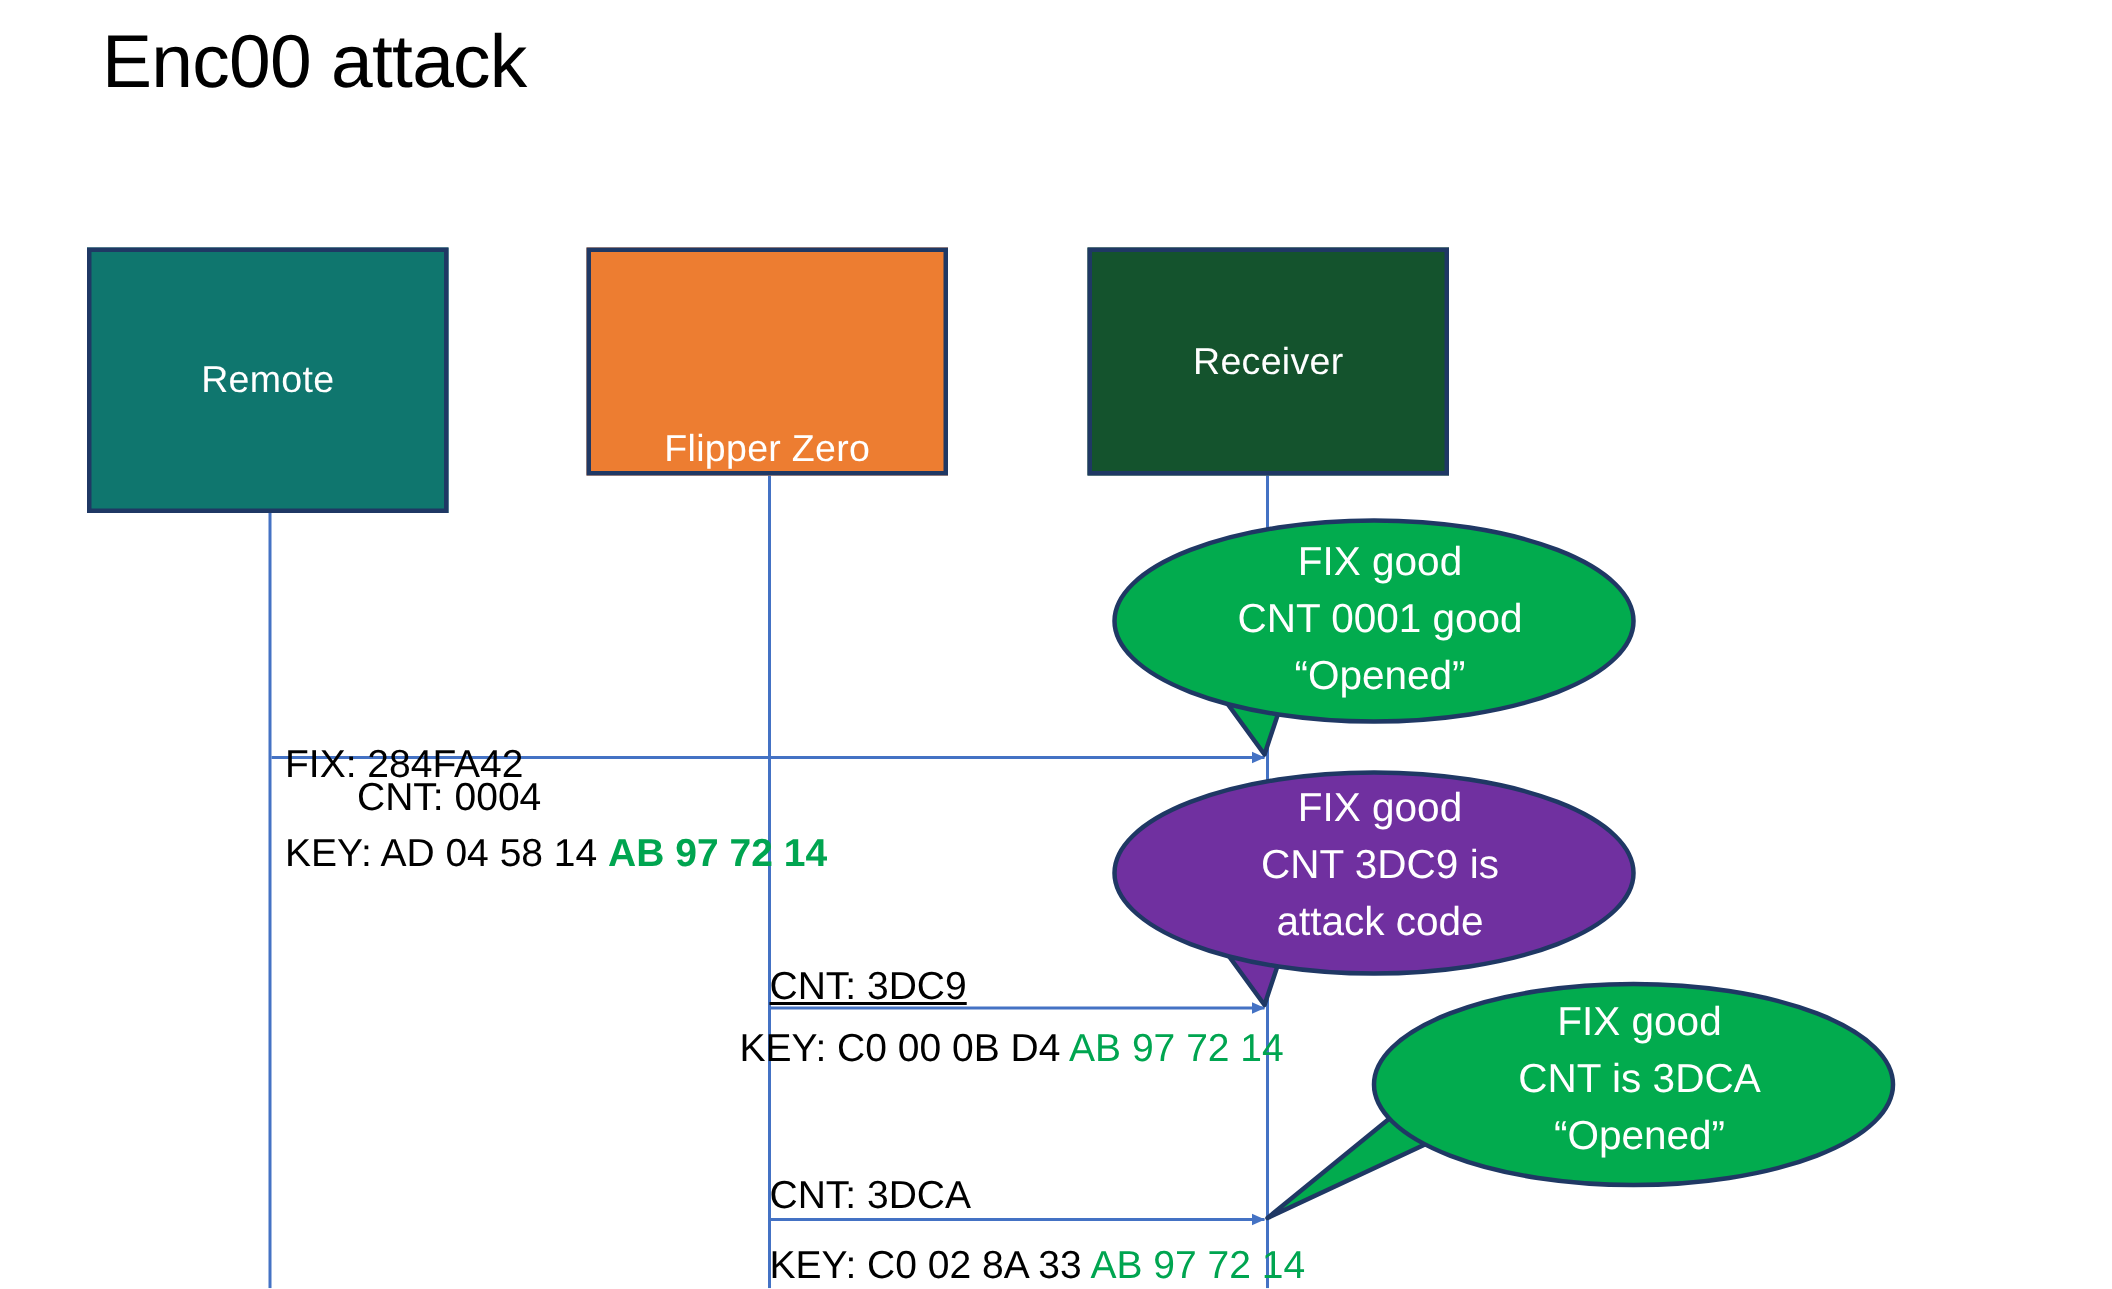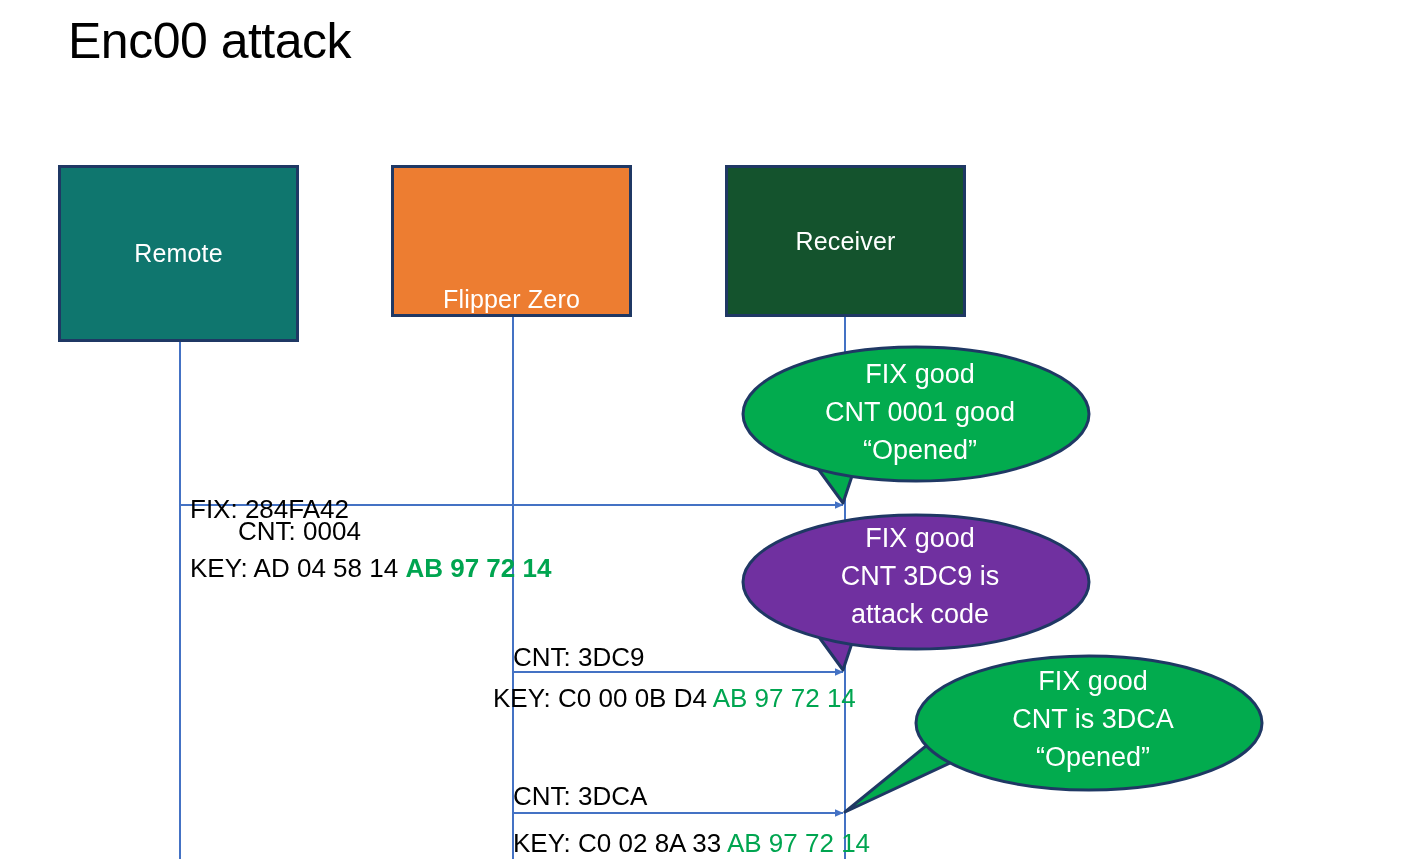--- a/index.html
+++ b/index.html
@@ -68,21 +68,21 @@
     white-space: nowrap;
   }
   .msg-label .green { color: #00A550; }
   .msg-label .green-bold { color: #00A550; font-weight: bold; }
   .msg-label .red-reg { color: #000000; }
 
   #msg1-fix { left: 190px; top: 466px; margin-top: 24px; }
   #msg1-cnt { left: 190px; top: 512px; margin-left: 48px; }
   #msg1-key { left: 190px; top: 549px; }
 
-  #msg2-cnt { left: 513px; top: 638px; }
+  #msg2-cnt { left: 513px; top: 638px; text-decoration: underline; }
   #msg2-key { left: 493px; top: 679px; }
 
   #msg3-cnt { left: 513px; top: 777px; }
   #msg3-key { left: 513px; top: 824px; }
 
   
   .bubble-text {
     position: absolute;
     color: #ffffff;
     font-size: 27px;

